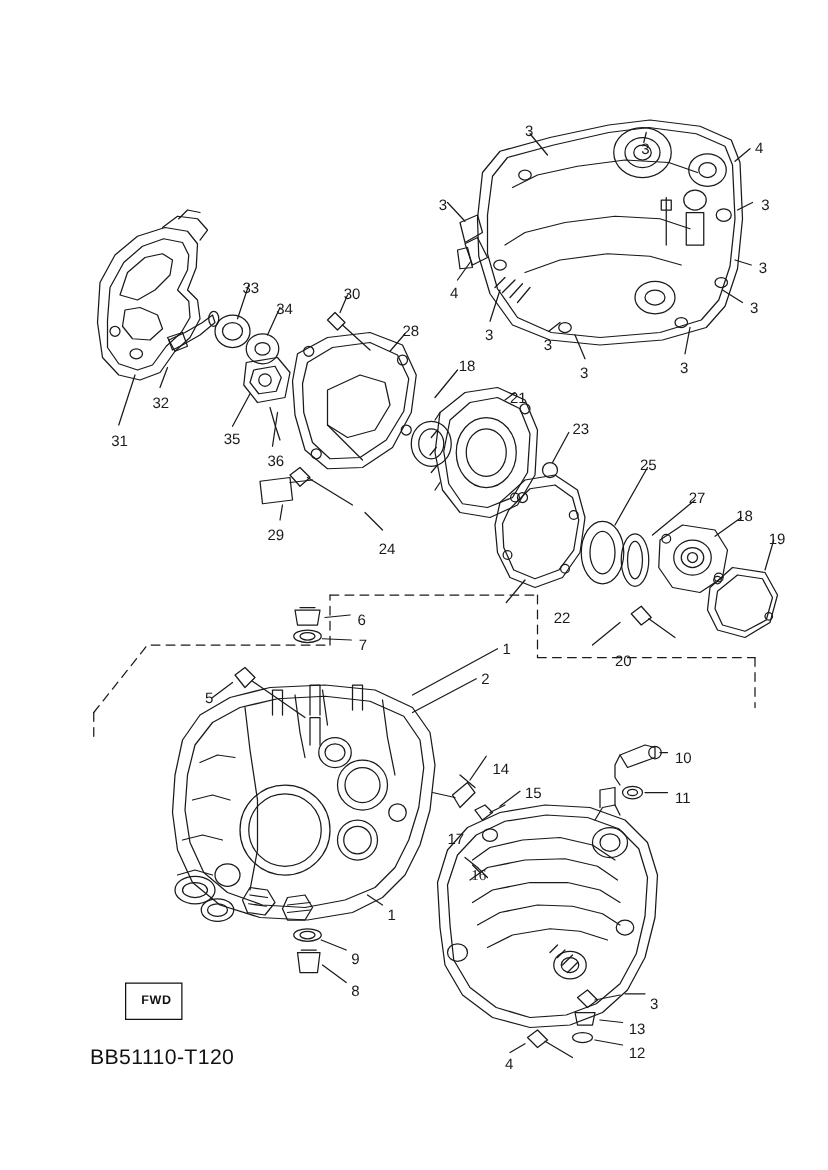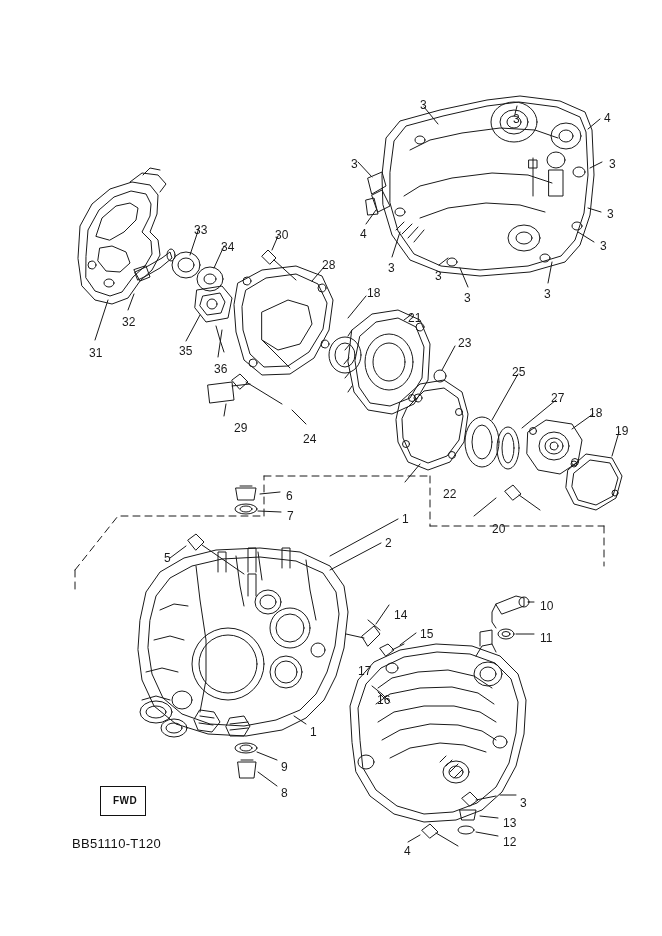--- a/index.html
+++ b/index.html
@@ -27,21 +27,21 @@
     position: absolute;
     left: 0;
     top: 0;
     width: 662px;
     height: 936px;
   }
   .partcode {
     position: absolute;
     left: 72px;
     top: 836px;
-    font-size: 13px;
+    font-size: 17px;
     letter-spacing: 0.3px;
     color: #111;
   }
   .fwd-box {
     position: absolute;
     left: 100px;
     top: 786px;
     width: 46px;
     height: 30px;
     border: 1px solid #111;
@@ -359,35 +359,35 @@
       <div class="callout" style="left: 367px; top: 287px;">18</div>
       <div class="callout" style="left: 89px; top: 347px;">31</div>
       <div class="callout" style="left: 179px; top: 345px;">35</div>
       <div class="callout" style="left: 214px; top: 363px;">36</div>
       <div class="callout" style="left: 408px; top: 312px;">21</div>
       <div class="callout" style="left: 458px; top: 337px;">23</div>
       <div class="callout" style="left: 512px; top: 366px;">25</div>
       <div class="callout" style="left: 551px; top: 392px;">27</div>
       <div class="callout" style="left: 589px; top: 407px;">18</div>
       <div class="callout" style="left: 615px; top: 425px;">19</div>
-      <div class="callout" style="left: 234px; top: 422px;">29</div>
+      <div class="callout" style="left: 214px; top: 422px;">29</div>
       <div class="callout" style="left: 303px; top: 433px;">24</div>
       <div class="callout" style="left: 399px; top: 488px; margin-left: 44px;">22</div>
       <div class="callout" style="left: 468px; top: 523px; margin-left: 24px;">20</div>
       <div class="callout" style="left: 286px; top: 490px;">6</div>
       <div class="callout" style="left: 287px; top: 510px;">7</div>
       <div class="callout" style="left: 402px; top: 513px;">1</div>
       <div class="callout" style="left: 385px; top: 537px;">2</div>
       <div class="callout" style="left: 164px; top: 552px;">5</div>
       <div class="callout" style="left: 540px; top: 600px;">10</div>
       <div class="callout" style="left: 394px; top: 609px;">14</div>
       <div class="callout" style="left: 540px; top: 632px;">11</div>
       <div class="callout" style="left: 420px; top: 628px;">15</div>
       <div class="callout" style="left: 358px; top: 665px;">17</div>
-      <div class="callout" style="left: 377px; top: 694px;">16</div>
+      <div class="callout" style="left: 377px; top: 694px; font-family: Liberation Serif, serif;">16</div>
       <div class="callout" style="left: 310px; top: 726px;">1</div>
       <div class="callout" style="left: 281px; top: 761px;">9</div>
       <div class="callout" style="left: 281px; top: 787px;">8</div>
       <div class="callout" style="left: 520px; top: 797px;">3</div>
       <div class="callout" style="left: 503px; top: 817px;">13</div>
       <div class="callout" style="left: 503px; top: 836px;">12</div>
       <div class="callout" style="left: 404px; top: 845px;">4</div>
     </div>
 
 </div>

